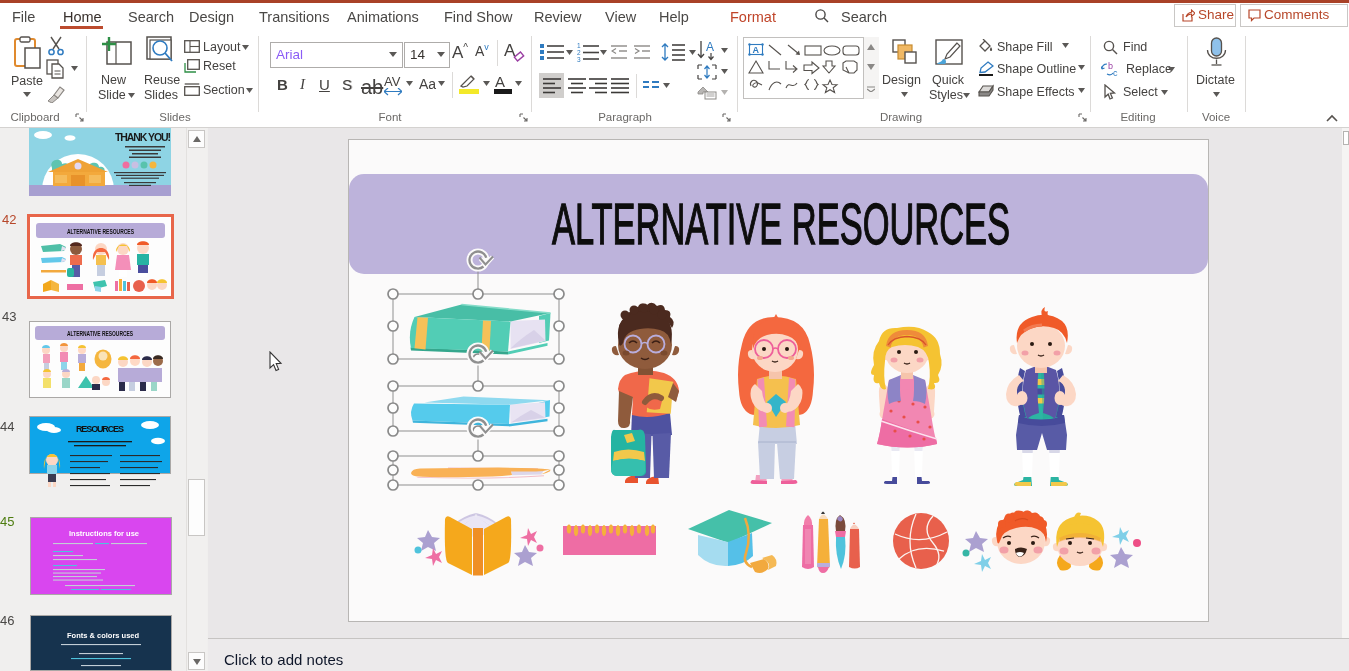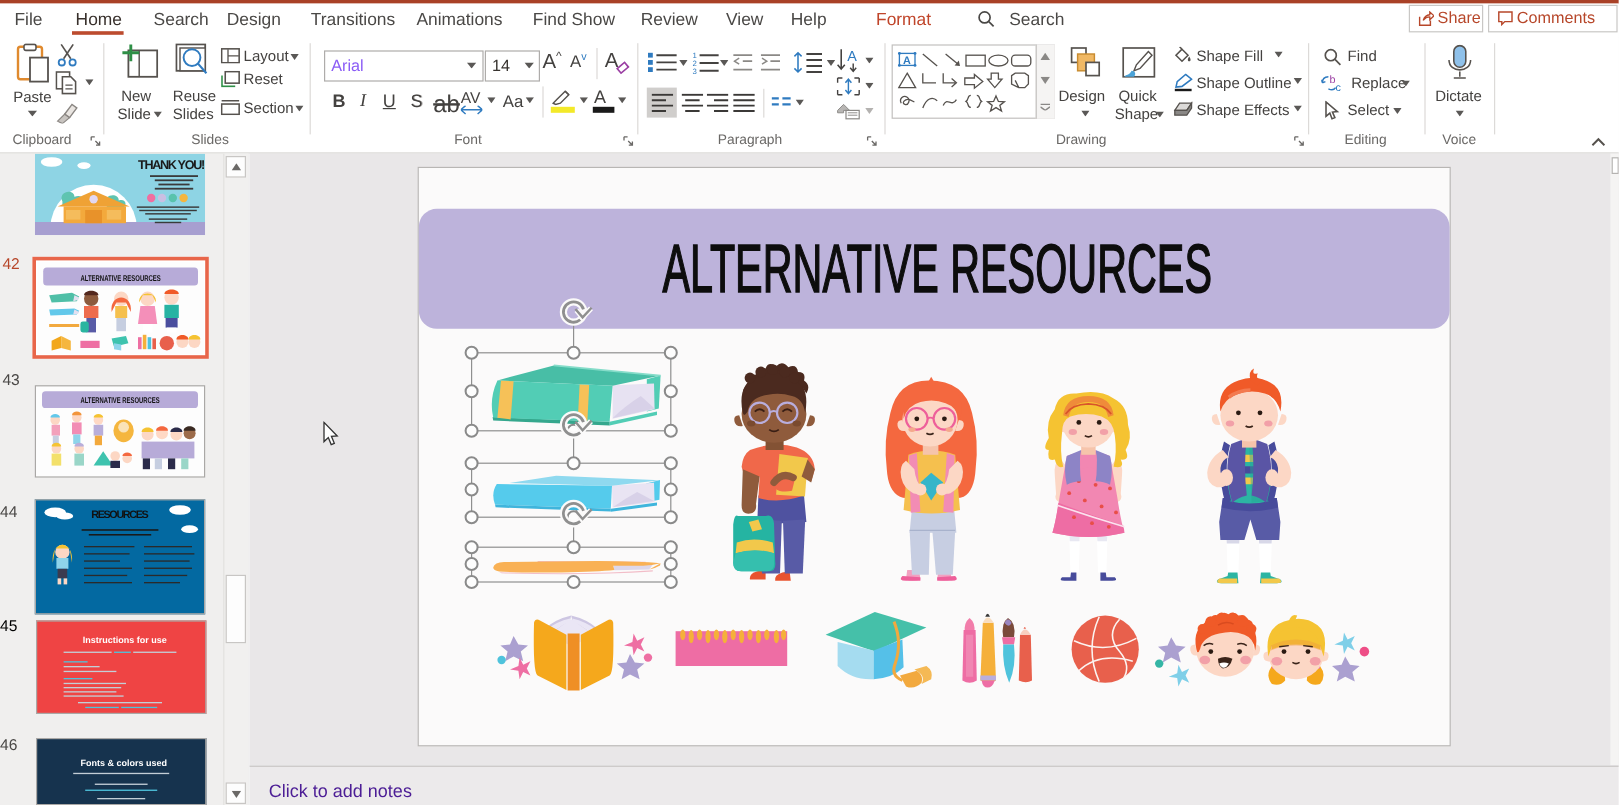--- a/index.html
+++ b/index.html
@@ -389,21 +389,21 @@
     <svg width="7" height="5">
       <path d="M0 0 L7 0 L3.5 5 Z" fill="#5a5856"></path>
     </svg>
   </div>
 <svg class="ab" style="left:935px;top:39px;" width="29" height="28" viewBox="0 0 29 28">
   <rect x="1" y="1" width="26" height="24" fill="#fff" stroke="#56524e" stroke-width="1.4"></rect>
   <path d="M22 4 L12 15 L10 20 L15 18 L25 7 Z" fill="#fff" stroke="#56524e" stroke-width="1.2"></path>
   <path d="M8 20 C6 24 3 23 2 25 L10 25 C12 23 11 20 8 20 Z" fill="#4ba3d8"></path>
 </svg>
 <div class="ribtxt" style="left:932px;top:73px;">Quick</div>
-<div class="ribtxt" style="left:929px;top:88px;">Shape</div>
+<div class="ribtxt" style="left:929px;top:88px;">Styles</div>
 <div class="ab" style="left:963px;top:93px;">
     <svg width="7" height="5">
       <path d="M0 0 L7 0 L3.5 5 Z" fill="#5a5856"></path>
     </svg>
   </div>
 <svg class="ab" style="left:978px;top:39px;" width="15" height="14" viewBox="0 0 15 14">
   <path d="M7 2 L12 7 L7 12 L2 7 Z M2 7 L7 2 L5 0" fill="none" stroke="#56524e" stroke-width="1.3"></path>
   <path d="M13 8 C14.5 10 14.5 12 13 12 C11.5 12 11.5 10 13 8 Z" fill="#56524e"></path>
 </svg>
 <div class="ribtxt" style="left:997px;top:40px;">Shape Fill</div>
@@ -642,21 +642,21 @@
         <path d="M123 37 C123 32 133 32 133 37 Z" fill="#3a2a22"></path>
     <rect x="89" y="60" width="6" height="9" fill="#2b2b4a"></rect>
         <rect x="99" y="60" width="6" height="9" fill="#c6cee0"></rect>
         <rect x="110" y="60" width="6" height="9" fill="#2b2b4a"></rect>
         <rect x="121" y="60" width="6" height="9" fill="#9ad6c8"></rect>
   </g>
 </svg>
 </div>
 <div class="ab" style="left:0px;top:419px;font-size:13px;color:#4a4846;">44</div>
 
-<div class="ab" style="left:29px;top:416px;width:142px;height:96px;background:#0369a1;border:1px solid #aaa8a6;box-sizing:border-box;">
+<div class="ab" style="left:29px;top:416px;width:142px;height:58px;background:#0ea5e9;border:1px solid #aaa8a6;box-sizing:border-box;">
 <svg width="140" height="76" viewBox="0 0 140 76">
   <ellipse cx="16" cy="10" rx="9" ry="4" fill="#fff"></ellipse>
       <ellipse cx="24" cy="13" rx="7" ry="3" fill="#fff"></ellipse>
   <ellipse cx="120" cy="8" rx="9" ry="4" fill="#fff"></ellipse>
       <ellipse cx="128" cy="24" rx="7" ry="3.2" fill="#fff"></ellipse>
   <text x="46" y="15" font-size="9" font-weight="bold" fill="#111" font-family="Liberation Sans" textLength="48">RESOURCES</text>
   <g fill="#1a1a1a">
     <rect x="38" y="24" width="64" height="1.3"></rect>
         <rect x="44" y="28" width="52" height="1.3"></rect>
   </g>
@@ -677,23 +677,23 @@
         <rect x="90" y="50" width="38" height="1.1"></rect>
     <rect x="40" y="56" width="40" height="1.1"></rect>
         <rect x="90" y="56" width="40" height="1.1"></rect>
     <rect x="40" y="62" width="36" height="1.1"></rect>
         <rect x="90" y="62" width="36" height="1.1"></rect>
     <rect x="40" y="68" width="40" height="1.1"></rect>
         <rect x="90" y="68" width="30" height="1.1"></rect>
   </g>
 </svg>
 </div>
-<div class="ab" style="left:0px;top:514px;font-size:13px;color:#000000;">45</div>
-
-<div class="ab" style="left:30px;top:517px;width:142px;height:78px;background:#ef4444;border:1px solid #aaa8a6;box-sizing:border-box;">
+<div class="ab" style="left:0px;top:514px;font-size:13px;color:#4d7c0f;">45</div>
+
+<div class="ab" style="left:30px;top:517px;width:142px;height:78px;background:#d946ef;border:1px solid #aaa8a6;box-sizing:border-box;">
 <svg width="140" height="76" viewBox="0 0 140 76">
   <text x="38" y="18" font-size="7.5" font-weight="bold" fill="#fff" font-family="Liberation Sans">Instructions for use</text>
   <rect x="22" y="25" width="40" height="1.1" fill="#c3ced6"></rect>
       <rect x="64" y="25" width="14" height="1.1" fill="#4fc3dc"></rect>
       <rect x="80" y="25" width="36" height="1.1" fill="#c3ced6"></rect>
   <rect x="22" y="33" width="20" height="1.1" fill="#4fc3dc"></rect>
   <rect x="22" y="37" width="30" height="1.1" fill="#c3ced6"></rect>
   <rect x="22" y="41" width="44" height="1.1" fill="#c3ced6"></rect>
   <rect x="22" y="47" width="24" height="1.1" fill="#4fc3dc"></rect>
   <rect x="22" y="51" width="52" height="1.1" fill="#c3ced6"></rect>
@@ -716,21 +716,21 @@
   <rect x="50" y="49" width="40" height="1.1" fill="#c3ced6"></rect>
 </svg>
 </div>
 
 <div class="ab" style="left:208px;top:128px;width:1141px;height:510px;background:#e9e7e8;"></div>
 
 <div class="ab" style="left:1342px;top:128px;width:7px;height:510px;background:#f5f4f3;"></div>
 <div class="ab" style="left:1343px;top:131px;width:6px;height:14px;background:#fff;border:1px solid #b5b3b1;box-sizing:border-box;"></div>
 
 <div class="ab" style="left:208px;top:638px;width:1141px;height:33px;background:#eceaeb;border-top:1px solid #c6c4c2;box-sizing:border-box;"></div>
-<div class="ab" style="left:224px;top:651px;font-size:15px;color:#4c1d95;">Click to add notes</div>
+<div class="ab" style="left:224px;top:651px;font-size:15px;color:#0f172a;">Click to add notes</div>
 
 <div class="ab" style="left:348px;top:139px;width:861px;height:483px;background:#fbfafa;border:1px solid #b8b6b4;box-sizing:border-box;"></div>
 <svg class="ab" id="slidesvg" style="left:348px;top:139px;" width="861" height="483" viewBox="0 0 861 483">
 
 <rect x="1" y="35" width="859" height="100" rx="15" fill="#bdb3db"></rect>
 <text x="204" y="104.5" font-size="57" fill="#0d0d0d" stroke="#0d0d0d" stroke-width="1.3" font-family="Liberation Sans" textLength="458" lengthAdjust="spacingAndGlyphs">ALTERNATIVE RESOURCES</text>
 
 <g>
   <path d="M191 177 L202.5 174 L201 201.5 L191 204 Z" fill="#52cdb5"></path>
   <path d="M162.5 182 L197 180.5 L197.5 202 L162.5 210 Z" fill="#e7e2f2"></path>

